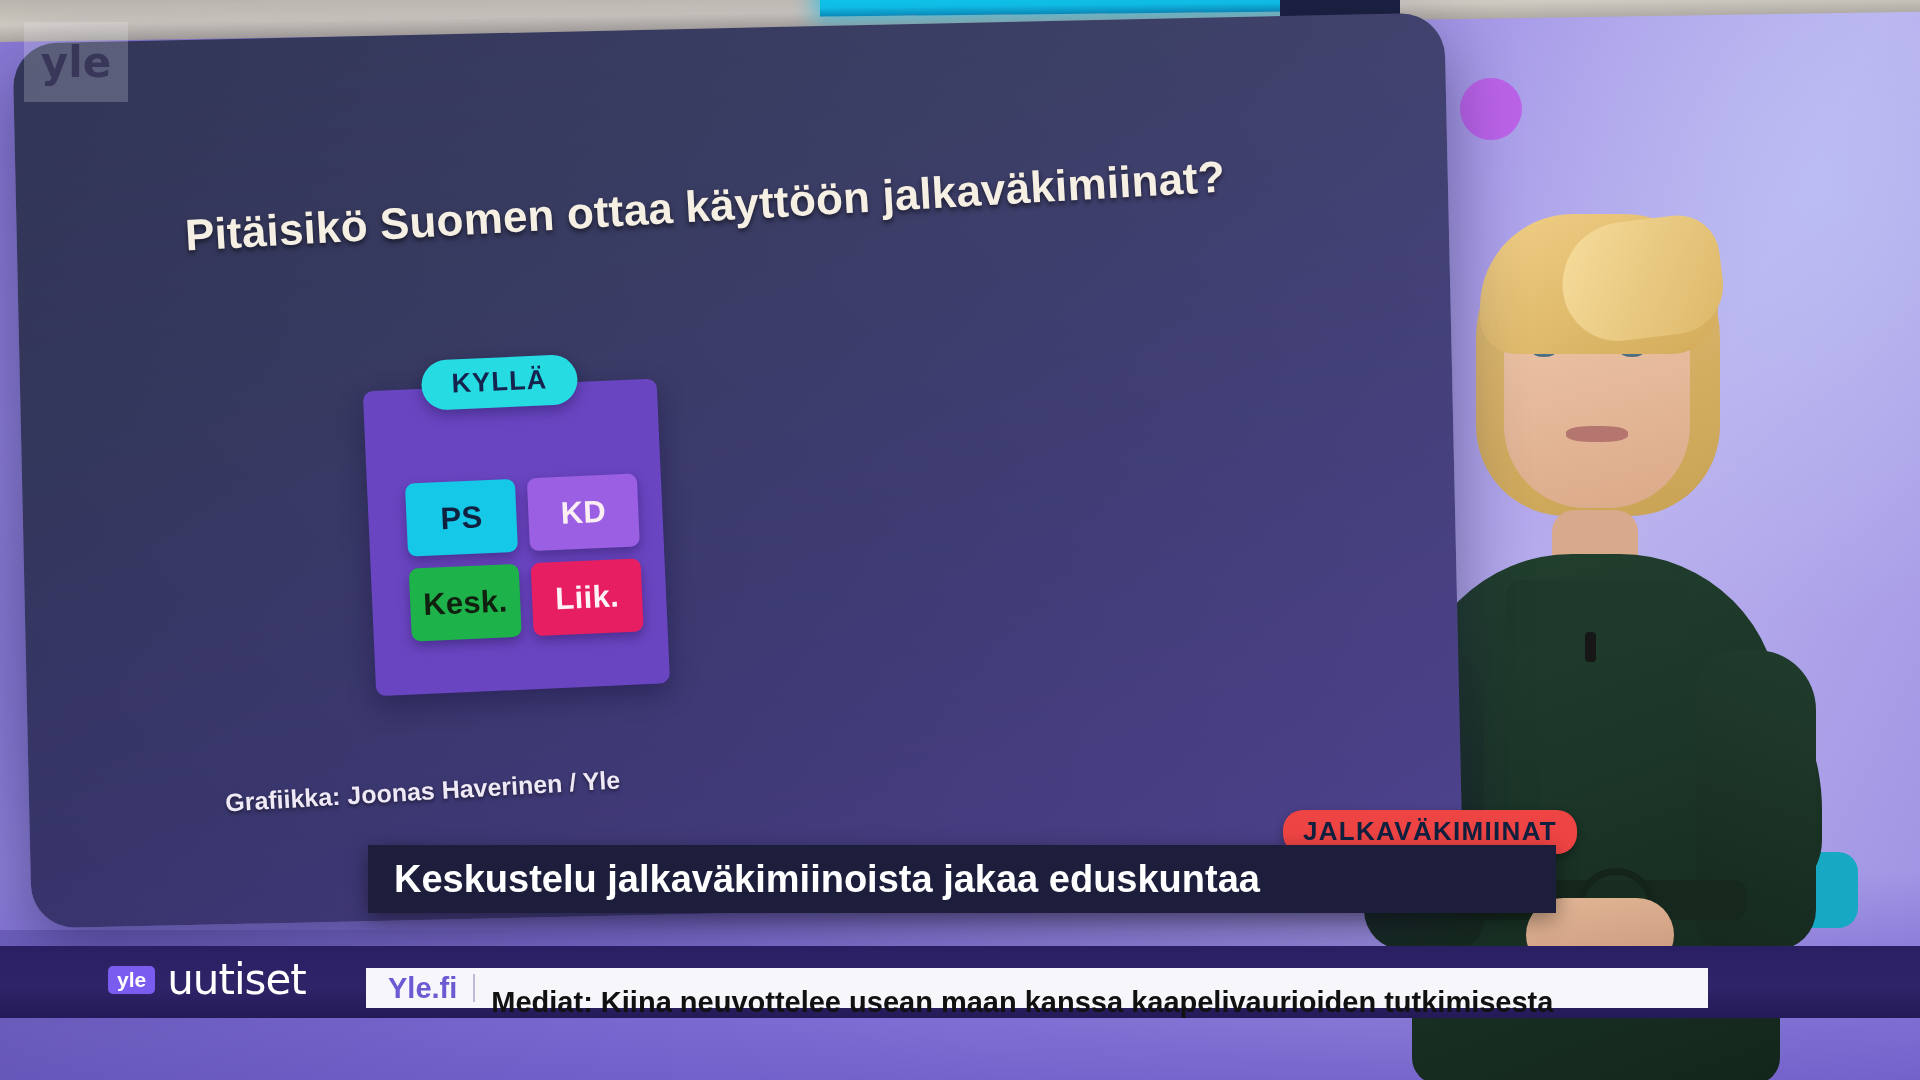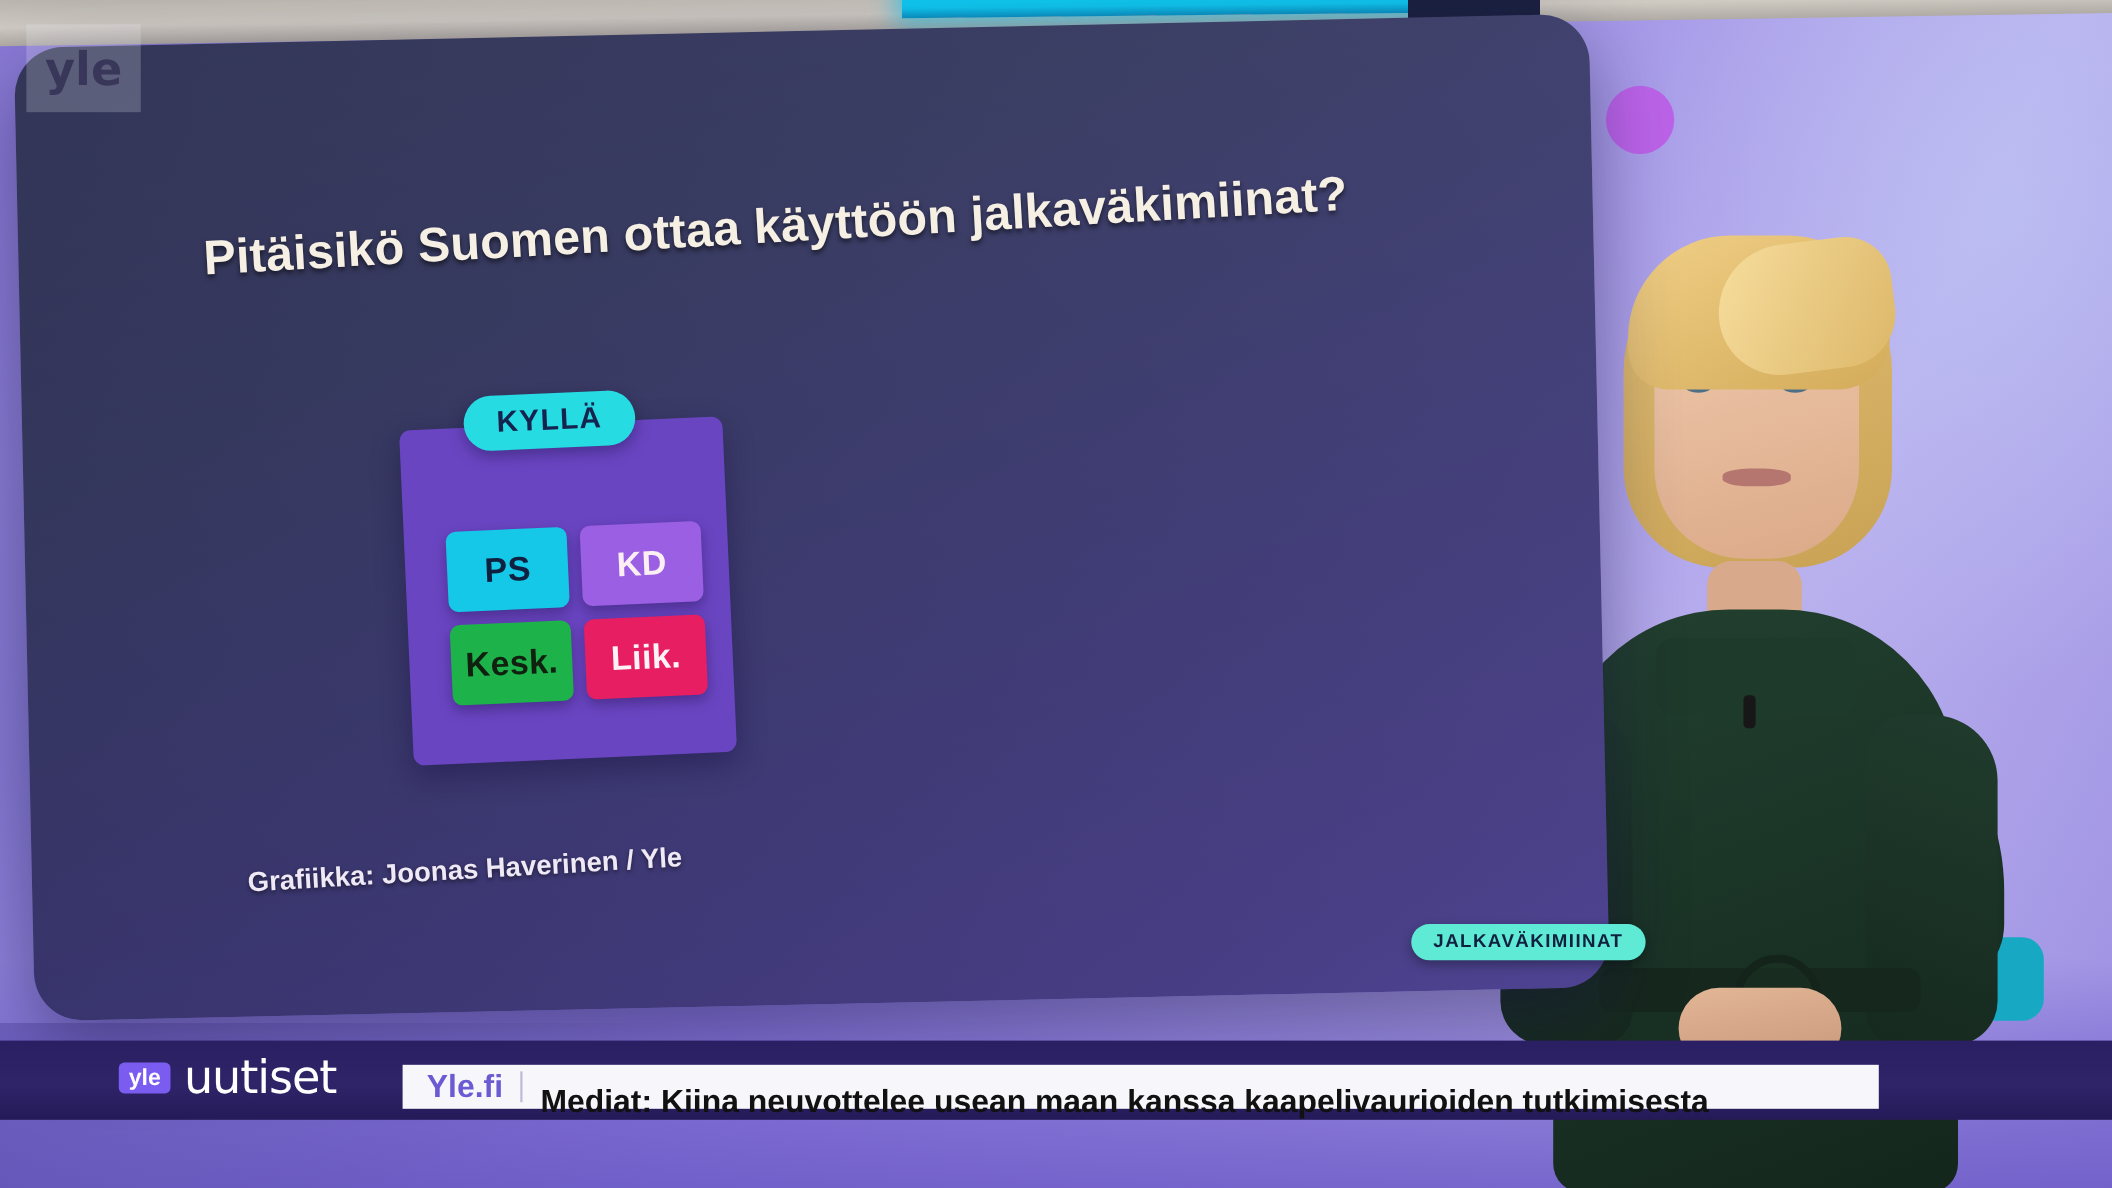--- a/index.html
+++ b/index.html
@@ -64,23 +64,23 @@
     gap:12px 12px;}
   .tile{border-radius:9px;display:flex;align-items:center;justify-content:center;
     font-size:31px;font-weight:bold;letter-spacing:.3px;
     box-shadow:0 5px 12px rgba(15,10,45,.35);}
 
   
   .lower-third{position:absolute;left:368px;top:845px;width:1188px;height:68px;
     background:#1c1e3c;box-shadow:0 6px 20px rgba(0,0,0,.4);}
   .lower-third-text{position:absolute;left:26px;top:50%;transform:translateY(-50%);
     font-size:38px;font-weight:bold;color:#ffffff;white-space:nowrap;}
-  .topic-tag{position:absolute;left:1283px;top:840px;
-    background:#5eead4;border-radius:20px;padding:6px 20px 7px;
-    font-size:17px;font-weight:bold;color:#10203f;letter-spacing:1.3px;
+  .topic-tag{position:absolute;left:1283px;top:810px;
+    background:#ef4444;border-radius:20px;padding:6px 20px 7px;
+    font-size:26px;font-weight:bold;color:#10203f;letter-spacing:1.3px;
     box-shadow:0 4px 10px rgba(0,0,0,.32);}
 
   
   .ticker-bg{position:absolute;left:0;bottom:62px;width:1920px;height:72px;
     background:linear-gradient(180deg,#2a1f63 0%,#2f2468 55%,#241a58 100%);}
   .brand{position:absolute;left:108px;bottom:76px;display:flex;align-items:center;gap:12px;}
   .brand-chip{background:#7b5cf0;border-radius:5px;padding:3px 9px 4px;
     font-size:21px;font-weight:bold;color:#ffffff;line-height:1;}
   .brand-word{font-size:42px;font-weight:normal;color:#ffffff;letter-spacing:-1px;
     font-family:"DejaVu Sans",sans-serif;}
@@ -186,20 +186,23 @@
           <div class="tile" style="background:#1eb24b;color:#10210f;">Kesk.</div>
           <div class="tile" style="background:#e81e63;color:#fdf2f6;">Liik.</div>
         </div>
       </div>
     </div>
 
     <div class="credit">Grafiikka: Joonas Haverinen / Yle</div>
   </div>
 
   <div class="topic-tag">JALKAVÄKIMIINAT</div>
+  <div class="lower-third">
+    <div class="lower-third-text">Keskustelu jalkaväkimiinoista jakaa eduskuntaa</div>
+  </div>
 
   <div class="ticker-bg"></div>
   <div class="brand">
     <span class="brand-chip">yle</span>
     <span class="brand-word">uutiset</span>
   </div>
   <div class="ticker-strip">
     <span class="ticker-site">Yle.fi</span>
     <span class="ticker-div"></span>
     <span class="ticker-text">Mediat: Kiina neuvottelee usean maan kanssa kaapelivaurioiden tutkimisesta</span>

